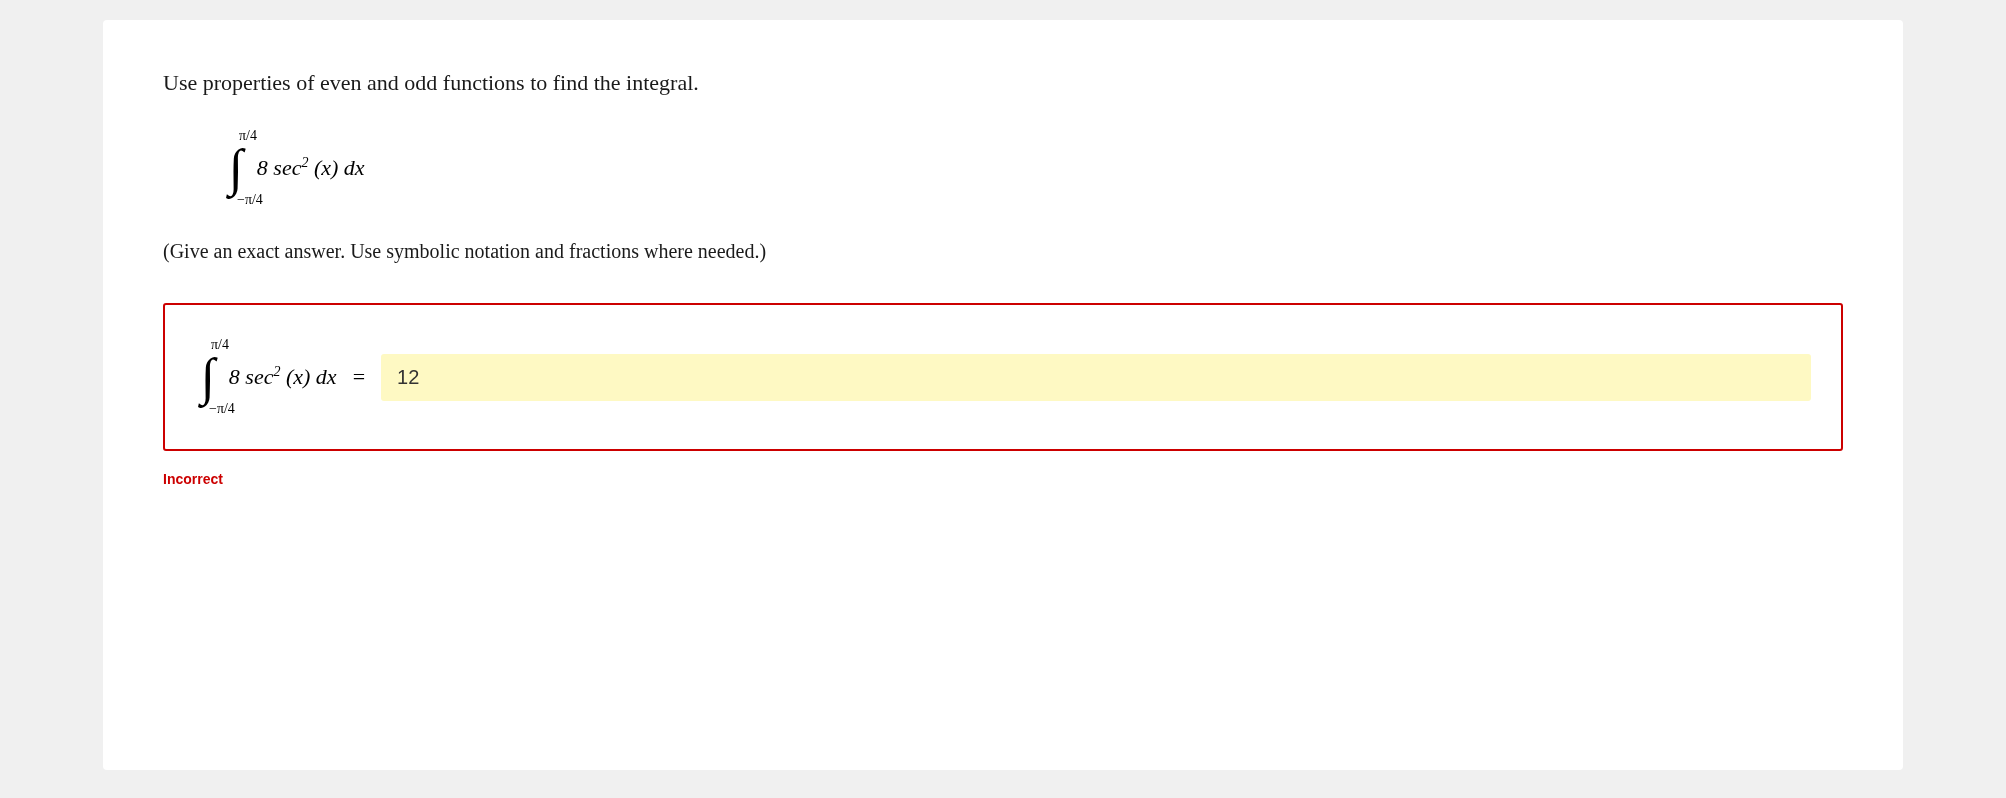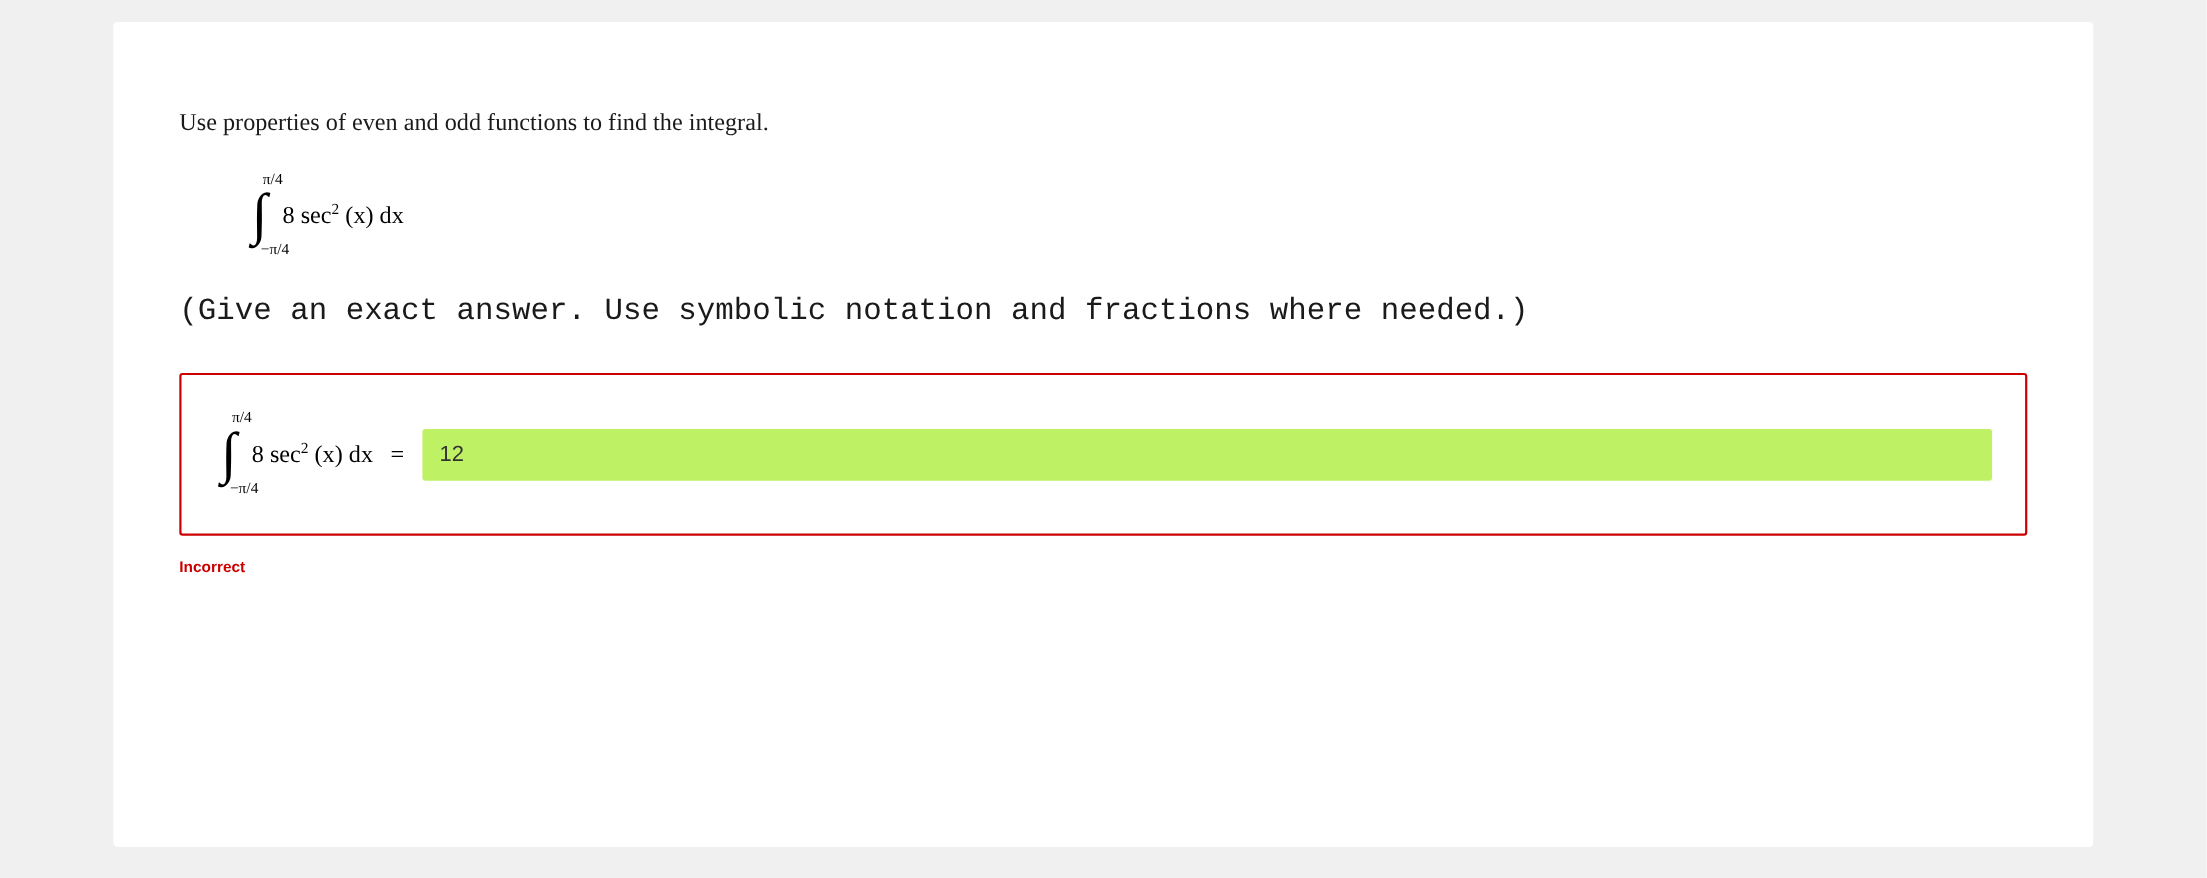--- a/index.html
+++ b/index.html
@@ -15,21 +15,21 @@
       display: flex;
       justify-content: center;
       align-items: flex-start;
       padding: 20px;
     }
 
     .page-container {
       background-color: #ffffff;
       width: 1800px;
       min-height: 750px;
-      padding: 78px 60px;
+      padding: 50px 60px;
       border-radius: 4px;
     }
 
     .question-text {
       font-size: 22px;
       color: #1a1a1a;
       margin-bottom: 30px;
       font-family: Georgia, serif;
     }
 
@@ -68,31 +68,32 @@
       font-size: 14px;
       position: relative;
       bottom: 2px;
       left: 14px;
     }
 
     .integral-body {
       font-size: 22px;
       margin-left: 4px;
       font-family: Georgia, serif;
+      font-style: italic;
     }
 
     .integral-body sup {
       font-size: 14px;
     }
 
     .hint-text {
-      font-size: 28px;
+      font-size: 20px;
       color: #1a1a1a;
       margin-bottom: 40px;
-      font-family: Liberation Mono, monospace;
+      font-family: Liberation Serif, serif;
     }
 
     .answer-box {
       border: 2px solid #cc0000;
       border-radius: 3px;
       padding: 30px 30px;
       margin-bottom: 20px;
       display: flex;
       align-items: center;
     }
@@ -105,21 +106,21 @@
     }
 
     .equals-sign {
       font-size: 22px;
       margin: 0 16px;
       font-style: normal;
     }
 
     .answer-input {
       flex: 1;
-      background-color: #bef264;
+      background-color: #fef9c3;
       border: none;
       border-radius: 3px;
       padding: 12px 16px;
       font-size: 20px;
       color: #333333;
       outline: none;
       min-width: 200px;
     }
 
     .incorrect-label {

